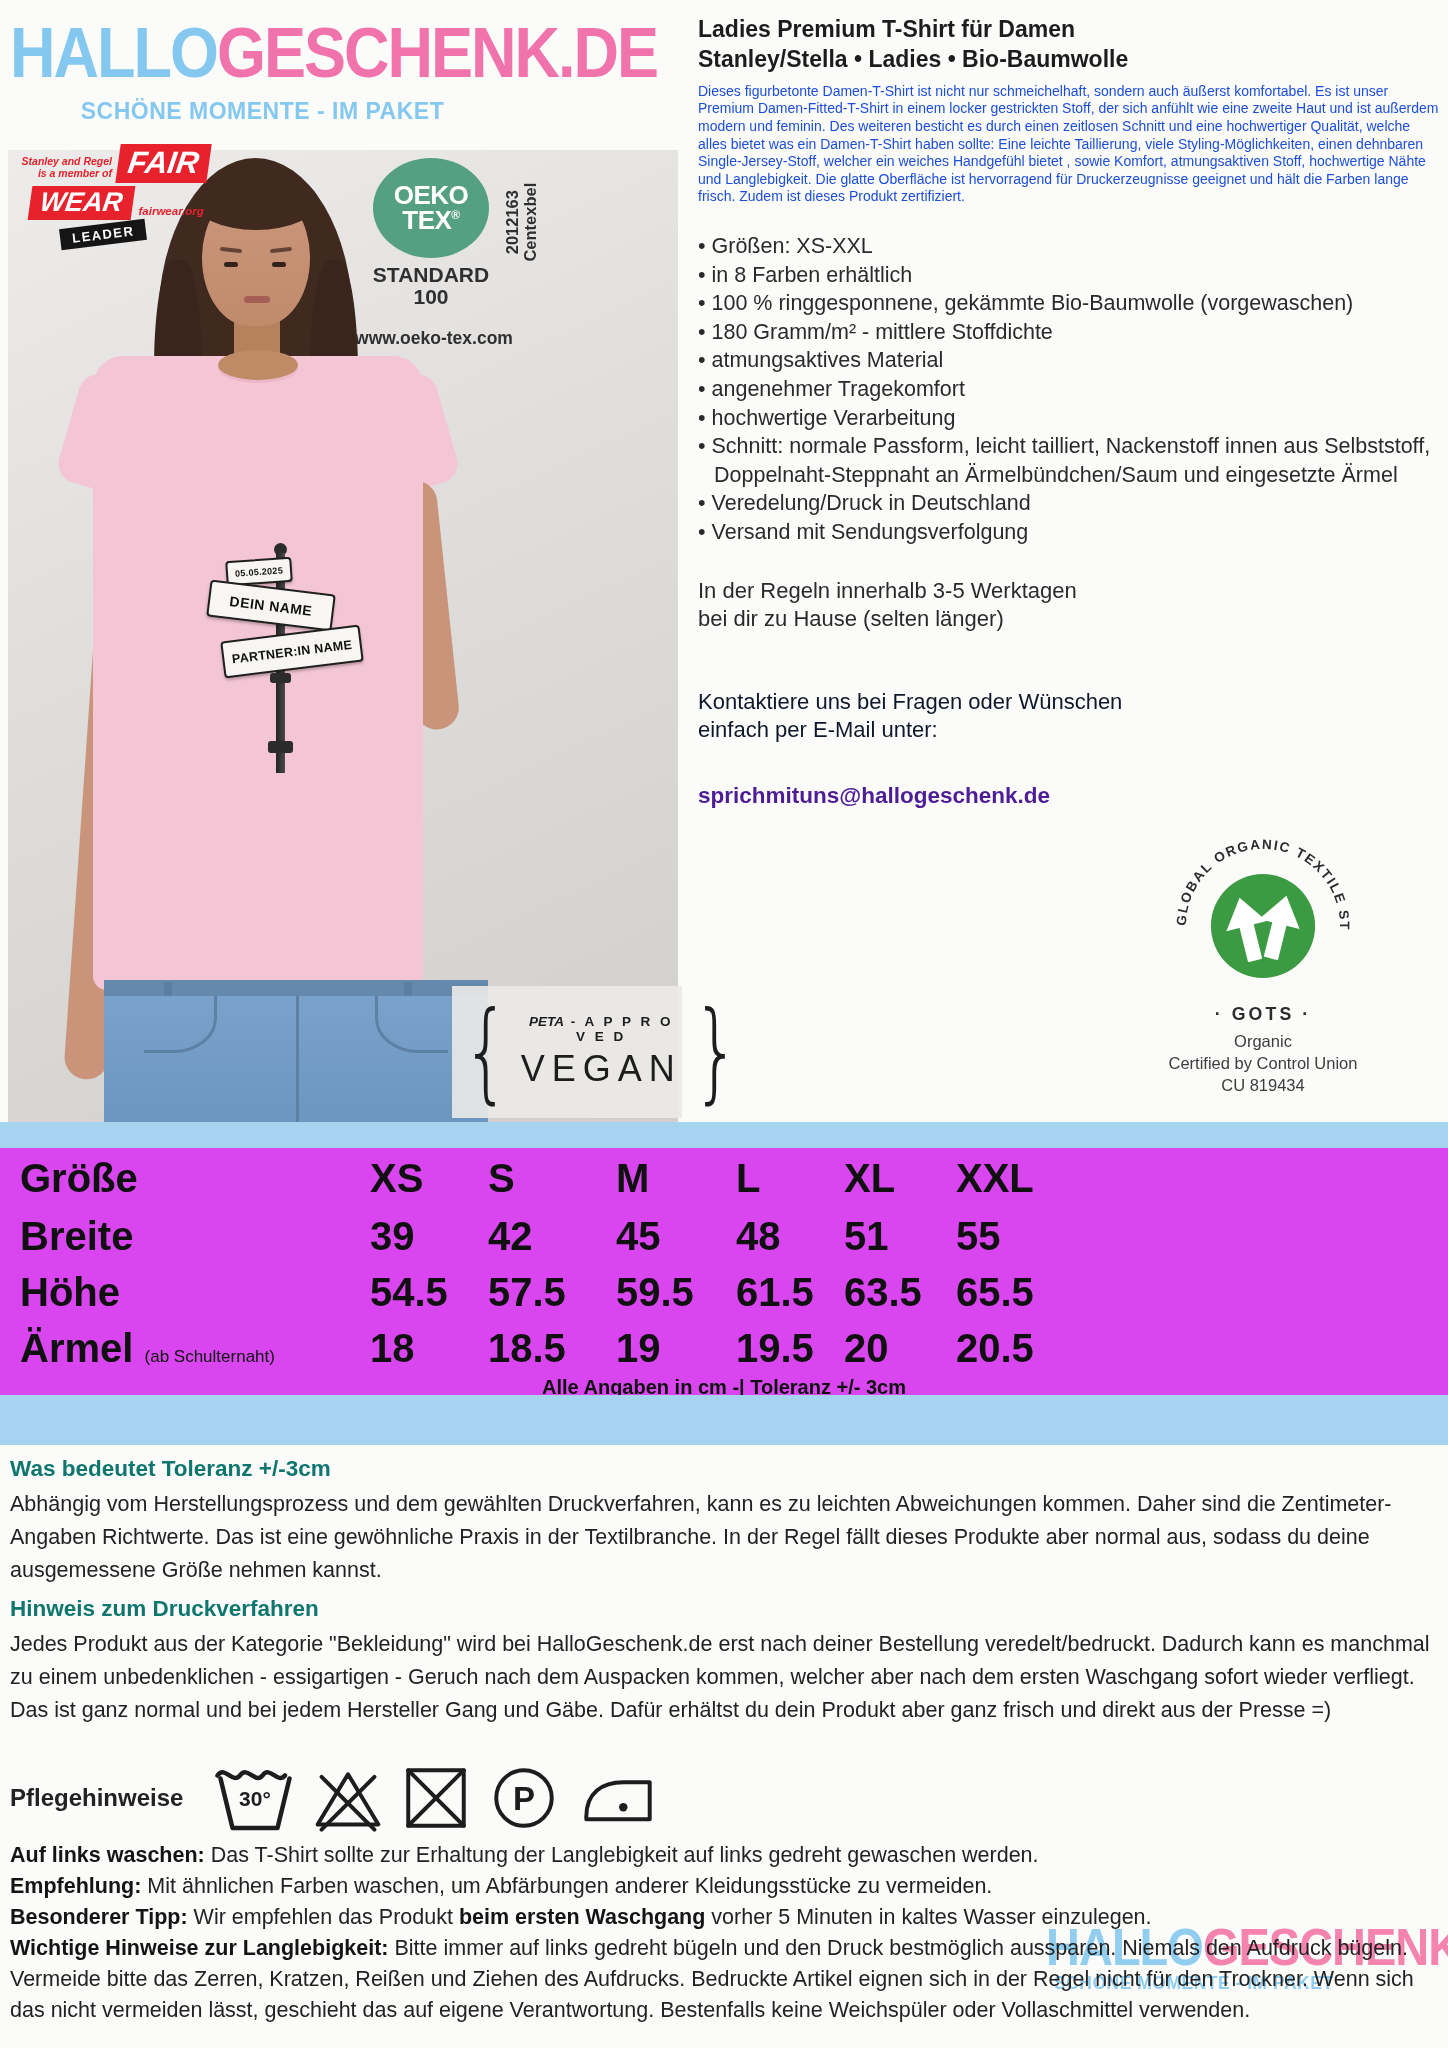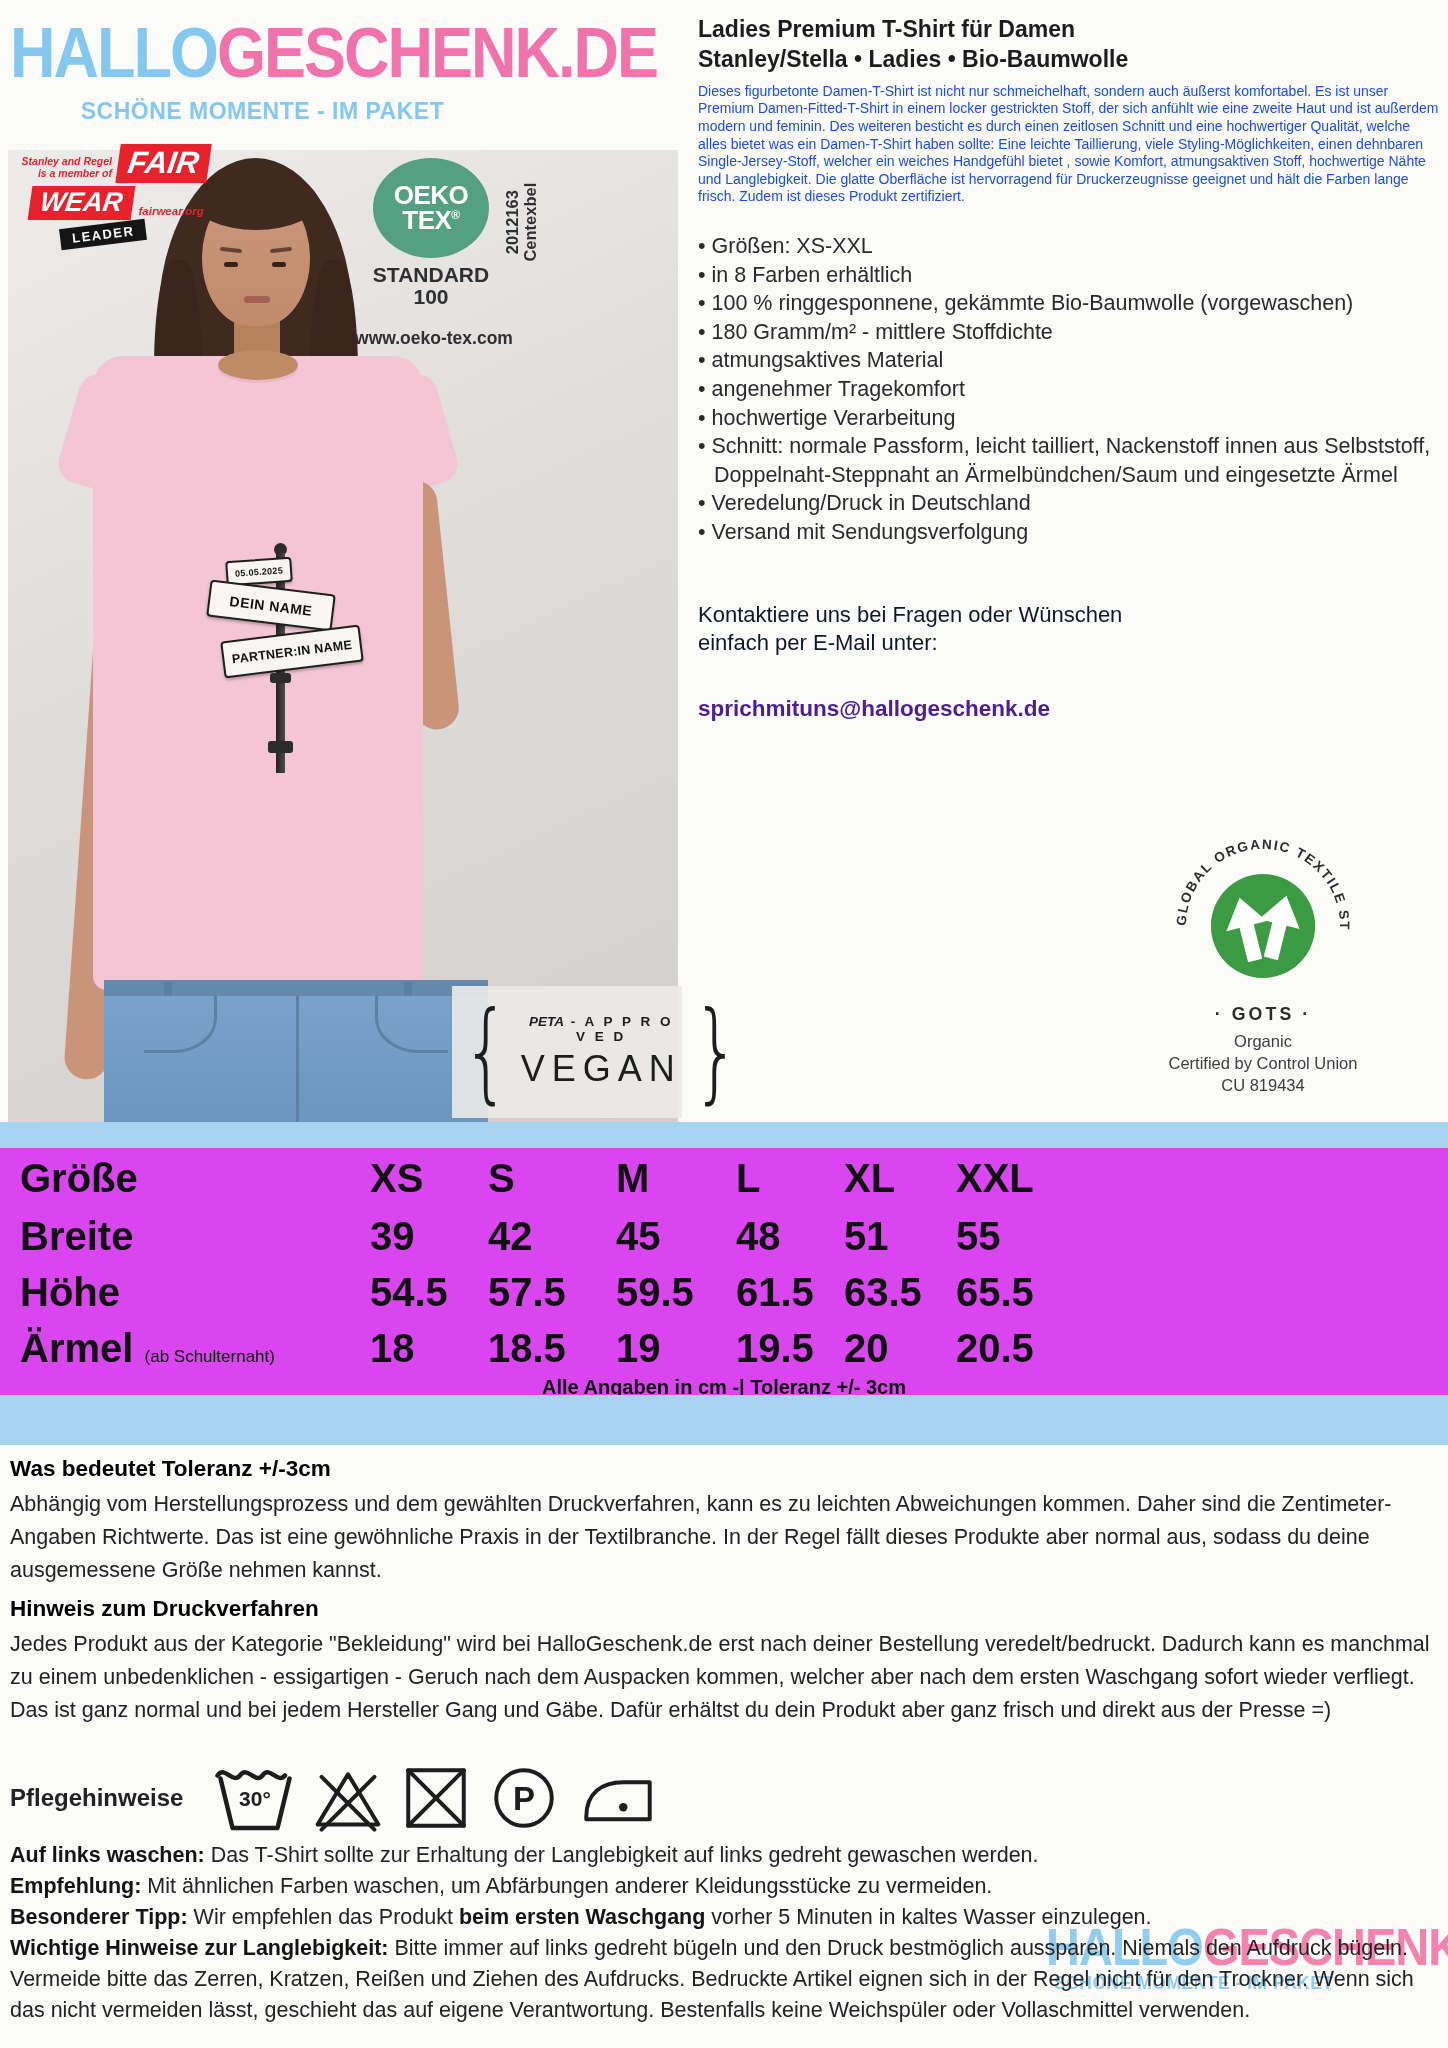--- a/index.html
+++ b/index.html
@@ -112,21 +112,21 @@
   .trow{position:absolute;left:20px;display:flex;align-items:baseline;font-weight:700;font-size:40px;color:#101010;}
   .trow .lbl{width:350px;}
   .trow .note{font-weight:400;font-size:17px;}
   .trow .cell{display:inline-block;}
   .c1{width:118px;} .c2{width:128px;} .c3{width:120px;} .c4{width:108px;} .c5{width:112px;} .c6{width:120px;}
   .trow.r0{top:8px;} .trow.r1{top:66px;} .trow.r2{top:122px;} .trow.r3{top:178px;}
   .tnote{position:absolute;left:0;top:228px;width:1448px;text-align:center;font-weight:700;font-size:20px;color:#101010;}
 
   
   .sec{position:absolute;left:10px;width:1428px;z-index:2;}
-  .sec h3{margin:0 0 6px 0;font-size:22.5px;font-weight:700;color:#000000;}
+  .sec h3{margin:0 0 6px 0;font-size:22.5px;font-weight:700;color:#0f766e;}
   .sec p{margin:0;font-size:21.5px;line-height:33px;color:#222;}
   .secA{top:1456px;} .secB{top:1596px;}
 
   .care{position:absolute;left:10px;top:1756px;display:flex;align-items:center;z-index:2;}
   .care-label{font-size:24px;font-weight:700;margin-right:30px;}
   .care-icons{display:flex;align-items:center;gap:14px;}
   .care-icons svg{display:block;}
 
   .tips{position:absolute;left:10px;top:1840px;width:1428px;font-size:21.5px;line-height:31px;color:#222;z-index:2;}
   .tips b{color:#141414;}
@@ -240,20 +240,22 @@
       <li>in 8 Farben erhältlich</li>
       <li>100 % ringgesponnene, gekämmte Bio-Baumwolle (vorgewaschen)</li>
       <li>180 Gramm/m² - mittlere Stoffdichte</li>
       <li>atmungsaktives Material</li>
       <li>angenehmer Tragekomfort</li>
       <li>hochwertige Verarbeitung</li>
       <li>Schnitt: normale Passform, leicht tailliert, Nackenstoff innen aus Selbststoff, Doppelnaht-Steppnaht an Ärmelbündchen/Saum und eingesetzte Ärmel</li>
       <li>Veredelung/Druck in Deutschland</li>
       <li>Versand mit Sendungsverfolgung</li>
     </ul>
+    <div class="p-delivery">In der Regeln innerhalb 3-5 Werktagen
+bei dir zu Hause (selten länger)</div>
     <div class="p-contact">Kontaktiere uns bei Fragen oder Wünschen
 einfach per E-Mail unter:</div>
     <div class="p-email">sprichmituns@hallogeschenk.de</div>
   </div>
 
   <div class="gots">
     <svg width="214" height="200" viewBox="0 0 200 192">
       <defs>
           <path id="gotsArc" d="M 26,96 A 74,74 0 1 1 174,96"></path>
         </defs>

